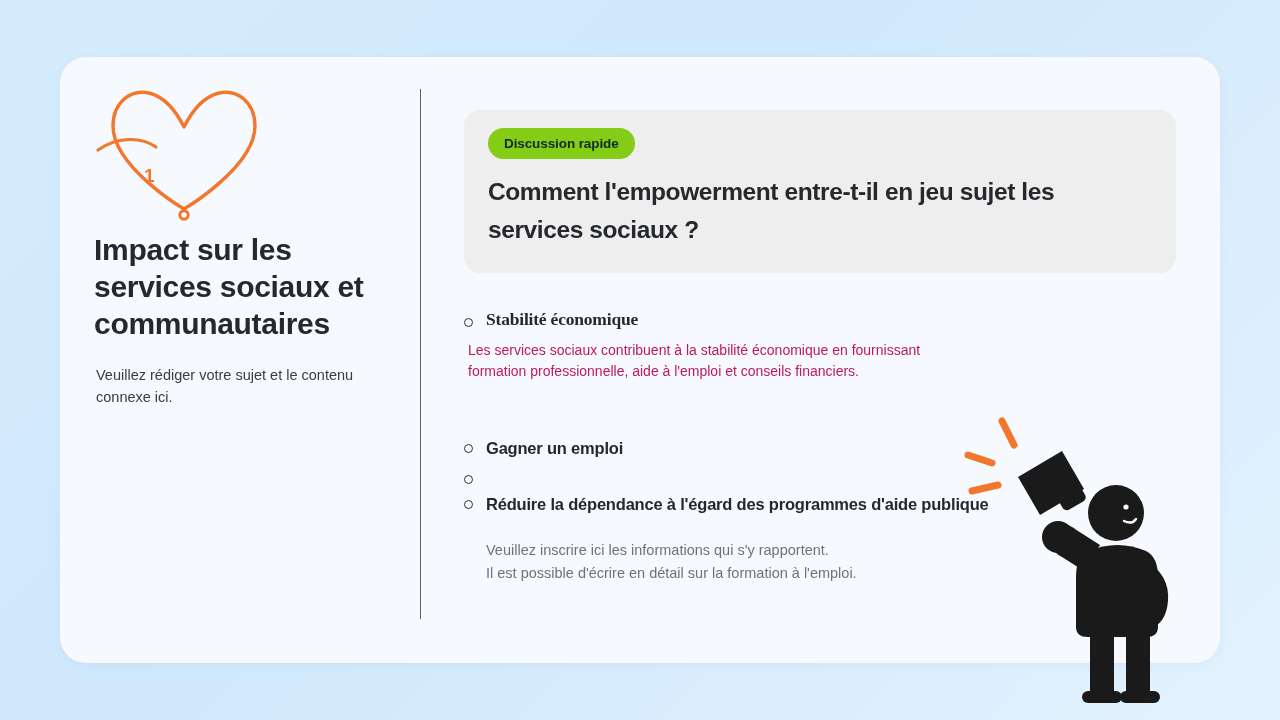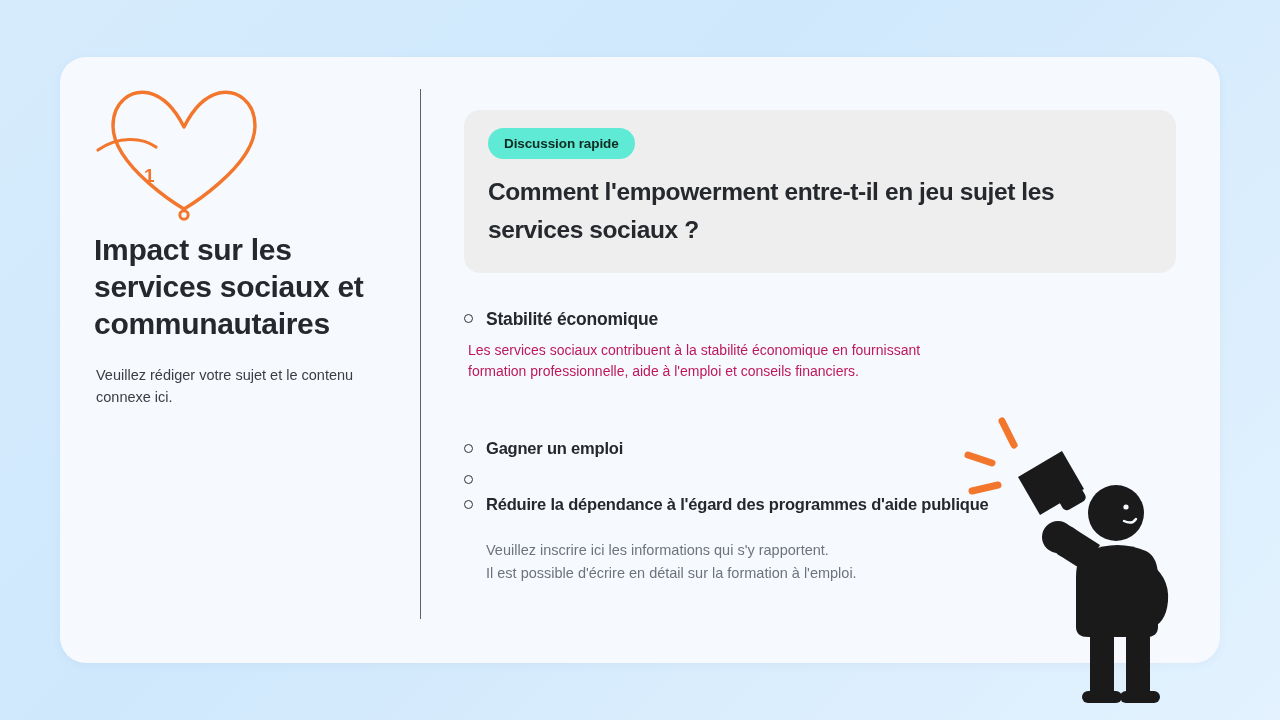--- a/index.html
+++ b/index.html
@@ -107,21 +107,21 @@
     top: 53px;
     width: 712px;
     padding: 18px 24px 24px 24px;
     background: #eeeeee;
     border-radius: 16px;
     box-sizing: border-box;
   }
 
   .badge {
     display: inline-block;
-    background: #5eead4;
+    background: #84cc16;
     color: #0f2b22;
     font-size: 13.5px;
     font-weight: 700;
     padding: 8px 16px;
     border-radius: 20px;
     letter-spacing: -0.1px;
   }
 
   .question-text {
     margin-top: 14px;
@@ -133,21 +133,22 @@
   }
 
   .bullet-block {
     position: absolute;
     left: 24px;
     top: 250px;
     width: 700px;
   }
   .bullet-row {
     display: flex;
-    align-items: flex-start;
+    align-items: center;
+    font-family: Liberation Serif, serif;
   }
   .bullet-marker {
     width: 22px;
     flex: 0 0 22px;
     display: flex;
     justify-content: flex-start;
     padding-top: 7px;
   }
   .ring {
     width: 9px;

